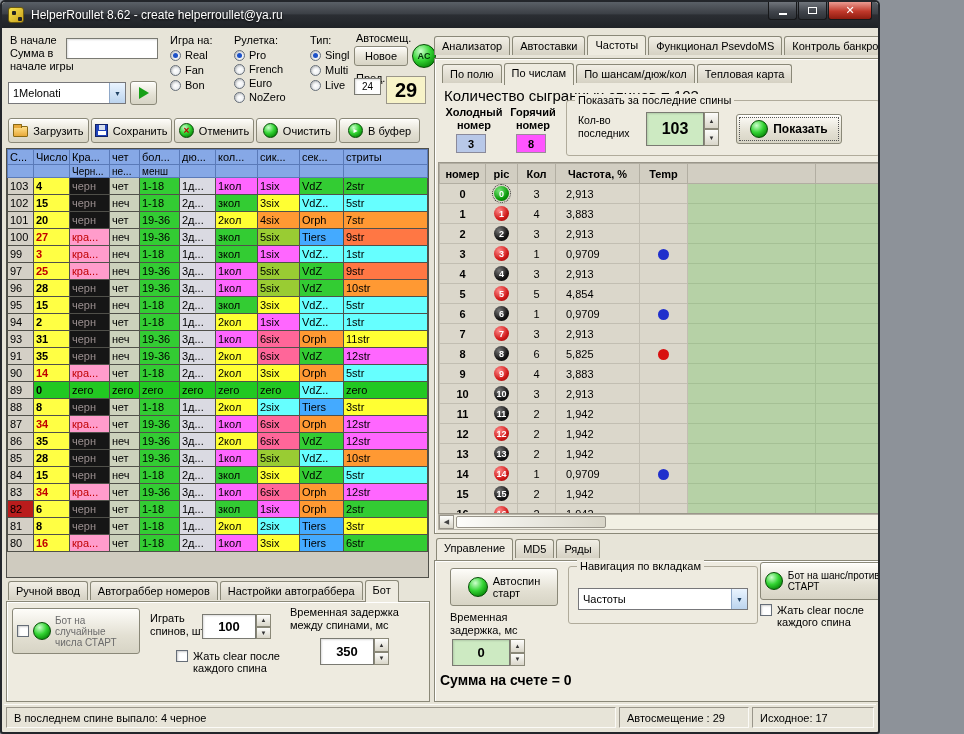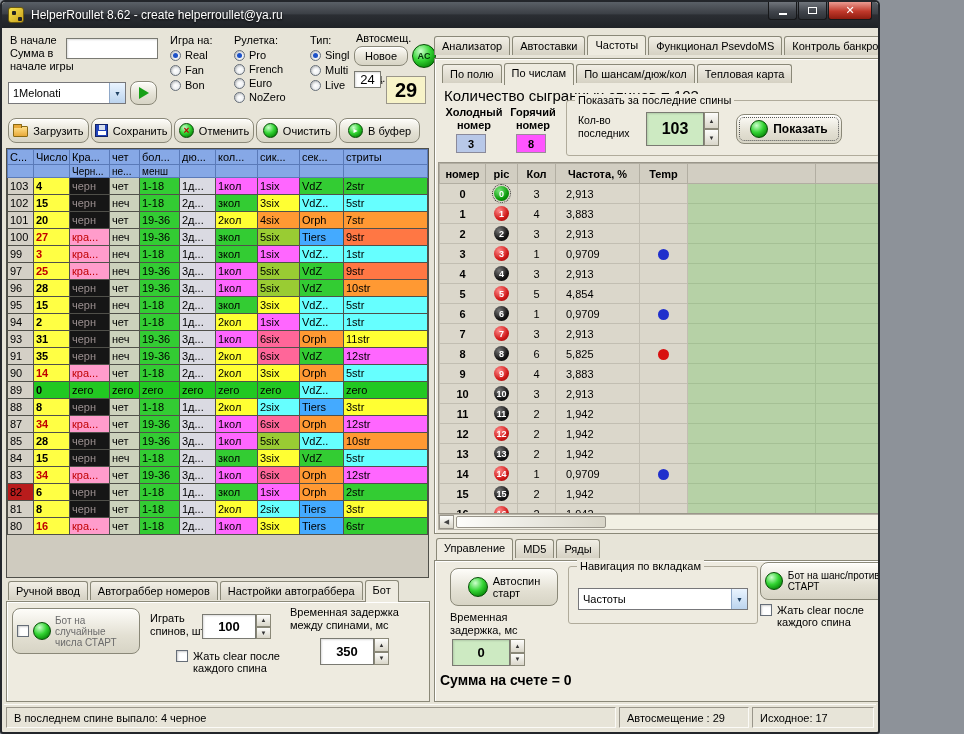--- a/index.html
+++ b/index.html
@@ -12,21 +12,21 @@
 .wbtn{width:29px;height:18px;margin-left:1px;border:1px solid #17181a;border-top:none;border-radius:0 0 3px 3px;background:linear-gradient(#70757c,#41454c 55%,#2d3136);display:flex;align-items:center;justify-content:center;color:#fff}
 .wbtn.close{width:44px;background:linear-gradient(#eb9c92,#c0392b 55%,#8e1c10);font-size:11px}
 .ic-min{width:8px;height:2px;background:#fff;margin-top:6px}
 .ic-max{width:9px;height:7px;border:1px solid #fff}
 .client{position:absolute;left:1px;right:1px;top:26px;bottom:1px;background:#e7e4d8}
 .abs{position:absolute}
 .pre{white-space:pre-line}
 .lbl{position:absolute;font-size:11px;line-height:13px}
 .input{position:absolute;background:#fff;border:1px solid #7a7a72;box-shadow:inset 1px 1px 2px #0002;font-size:11px;display:flex;align-items:center;padding:0 3px}
 .num{justify-content:center;font-weight:bold;font-size:13px}
-.btn{display:flex;align-items:center;justify-content:center;gap:5px;background:linear-gradient(#fefdf9,#e3e0d3 60%,#d7d4c5);border:1px solid #8a8878;border-radius:8px;box-shadow:inset 0 1px 0 #fff;font-size:11px;white-space:nowrap}
+.btn{display:flex;align-items:center;justify-content:center;gap:5px;background:linear-gradient(#fefdf9,#e3e0d3 60%,#d7d4c5);border:1px solid #8a8878;border-radius:3px;box-shadow:inset 0 1px 0 #fff;font-size:11px;white-space:nowrap}
 .radios{position:absolute;display:flex;flex-direction:column;gap:3px}
 .radio{display:flex;align-items:center;gap:4px;font-size:11px}
 .rb{width:11px;height:11px;border-radius:50%;background:radial-gradient(#fff,#e2e6ea);border:1px solid #666e78;box-shadow:inset 1px 1px 2px #0003;flex:none}
 .rb.on::after{content:'';display:block;width:5px;height:5px;margin:2px auto;border-radius:50%;background:#1c51c8}
 .cb{width:12px;height:12px;background:#fff;border:1px solid #666e78;box-shadow:inset 1px 1px 2px #0003;flex:none;display:inline-block}
 .checkrow{position:absolute;display:flex;gap:5px;align-items:flex-start;font-size:11px}
 .sphere{border-radius:50%;background:radial-gradient(circle at 35% 28%,#ccffcc,#33d433 45%,#0b8a0b 80%,#055c05);border:1px solid #054d05;display:inline-flex;align-items:center;justify-content:center;flex:none}
 .s15{width:15px;height:15px}.s18{width:18px;height:18px}.s20{width:20px;height:20px}
 .s24{width:24px;height:24px;font-size:9px;font-weight:bold;color:#04330a}
 .ic-play{width:0;height:0;border-left:10px solid #17a017;border-top:6px solid transparent;border-bottom:6px solid transparent}
@@ -159,21 +159,21 @@
         <span>Live</span>
       </div>
     </div>
 
   <div class="lbl" style="left:354px;top:30px">Автосмещ.</div>
   <div class="btn abs" style="left:352px;top:44px;width:54px;height:20px">Новое</div>
   <div class="sphere s24 abs" style="left:410px;top:42px;position:absolute">
       <span>АС</span>
     </div>
   <div class="lbl" style="left:354px;top:70px">Пред.</div>
-  <div class="input" style="left:352px;top:69px;width:27px;height:17px;justify-content:center;font-size:13px">24</div>
+  <div class="input" style="left:352px;top:76px;width:27px;height:17px;justify-content:center;font-size:10px">24</div>
   <div class="abs" style="left:384px;top:74px;width:40px;height:28px;background:#f7f3c8;border:1px solid #9a968a;display:flex;align-items:center;justify-content:center;font-size:20px;font-weight:bold">29</div>
 
   <div class="abs tbrow" id="toolb" style="left:6px;top:116px;width:412px;height:25px">
       <div class="btn tbtn">
         <span class="ic-folder"></span>
         <span>Загрузить</span>
       </div>
       <div class="btn tbtn">
         <span class="ic-save"></span>
         <span>Сохранить</span>
@@ -411,20 +411,32 @@
             <td style="background:#ff9ccb;color:#c00000">кра...</td>
             <td style="background:#ccd2bc;color:#000000">чет</td>
             <td style="background:#33cc33;color:#000000">19-36</td>
             <td style="background:#dadae2;color:#000000">3д...</td>
             <td style="background:#ff66ff;color:#000000">1кол</td>
             <td style="background:#ff6699;color:#000000">6six</td>
             <td style="background:#ff9933;color:#000000">Orph</td>
             <td style="background:#ff66ff;color:#000000">12str</td>
           </tr>
           <tr>
+            <td style="background:#d4d0c6">86</td>
+            <td style="background:#ffff44;color:#000;font-weight:bold">35</td>
+            <td style="background:#161616;color:#9a8f8f">черн</td>
+            <td style="background:#ccd2bc;color:#000000">неч</td>
+            <td style="background:#33cc33;color:#000000">19-36</td>
+            <td style="background:#dadae2;color:#000000">3д...</td>
+            <td style="background:#ffff33;color:#000000">2кол</td>
+            <td style="background:#ff6699;color:#000000">6six</td>
+            <td style="background:#33cc33;color:#000000">VdZ</td>
+            <td style="background:#ff66ff;color:#000000">12str</td>
+          </tr>
+          <tr>
             <td style="background:#d4d0c6">85</td>
             <td style="background:#ffff44;color:#000;font-weight:bold">28</td>
             <td style="background:#161616;color:#9a8f8f">черн</td>
             <td style="background:#ccd2bc;color:#000000">чет</td>
             <td style="background:#33cc33;color:#000000">19-36</td>
             <td style="background:#dadae2;color:#000000">3д...</td>
             <td style="background:#ff66ff;color:#000000">1кол</td>
             <td style="background:#99cc33;color:#000000">5six</td>
             <td style="background:#66ffff;color:#000000">VdZ..</td>
             <td style="background:#ff9933;color:#000000">10str</td>

